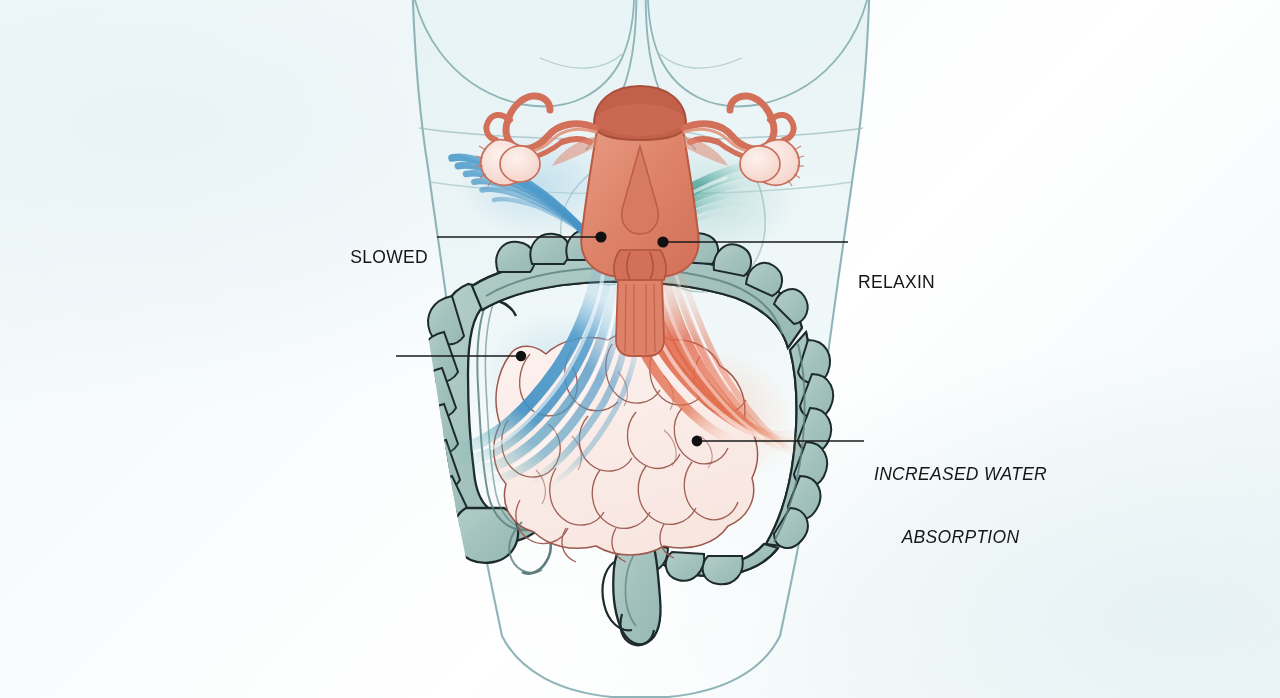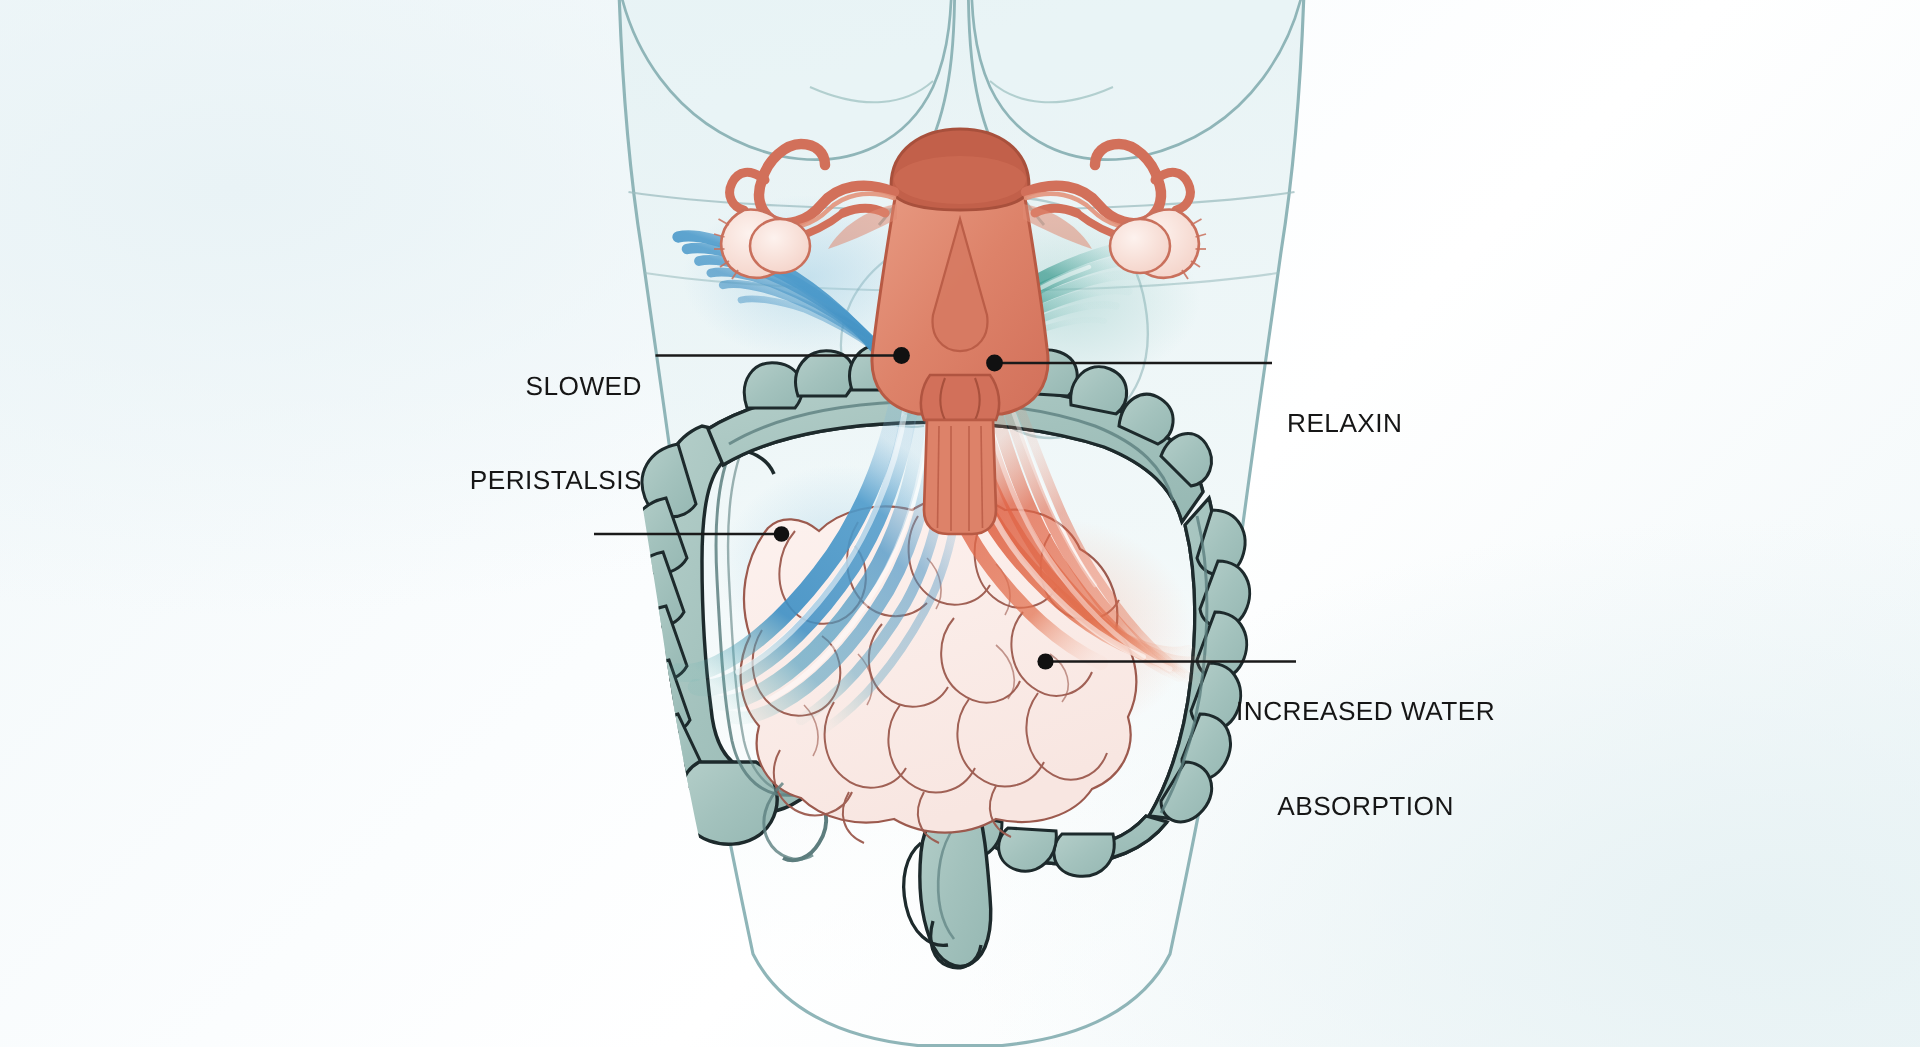--- a/index.html
+++ b/index.html
@@ -480,26 +480,25 @@
     <g fill="#111111">
       <circle cx="601" cy="237" r="5.6"></circle>
       <circle cx="663" cy="242" r="5.6"></circle>
       <circle cx="521" cy="356" r="5.2"></circle>
       <circle cx="697" cy="441" r="5.4"></circle>
     </g>
   </svg>
 
   <div class="lbl r" style="left:200px;top:205px;width:228px;">
     <div>SLOWED</div>
-    <div>PERISTALSIS</div>
   </div>
 
   <div class="lbl l" style="left:858px;top:230px;">
     <div>RELAXIN</div>
   </div>
 
 
-  <div class="lbl l" style="left:824px;top:422px;">
+  <div class="lbl l" style="left:874px;top:422px;font-style:italic;">
     <div>INCREASED WATER</div>
     <div>ABSORPTION</div>
   </div>
 
 </div>
 
 </body></html>

